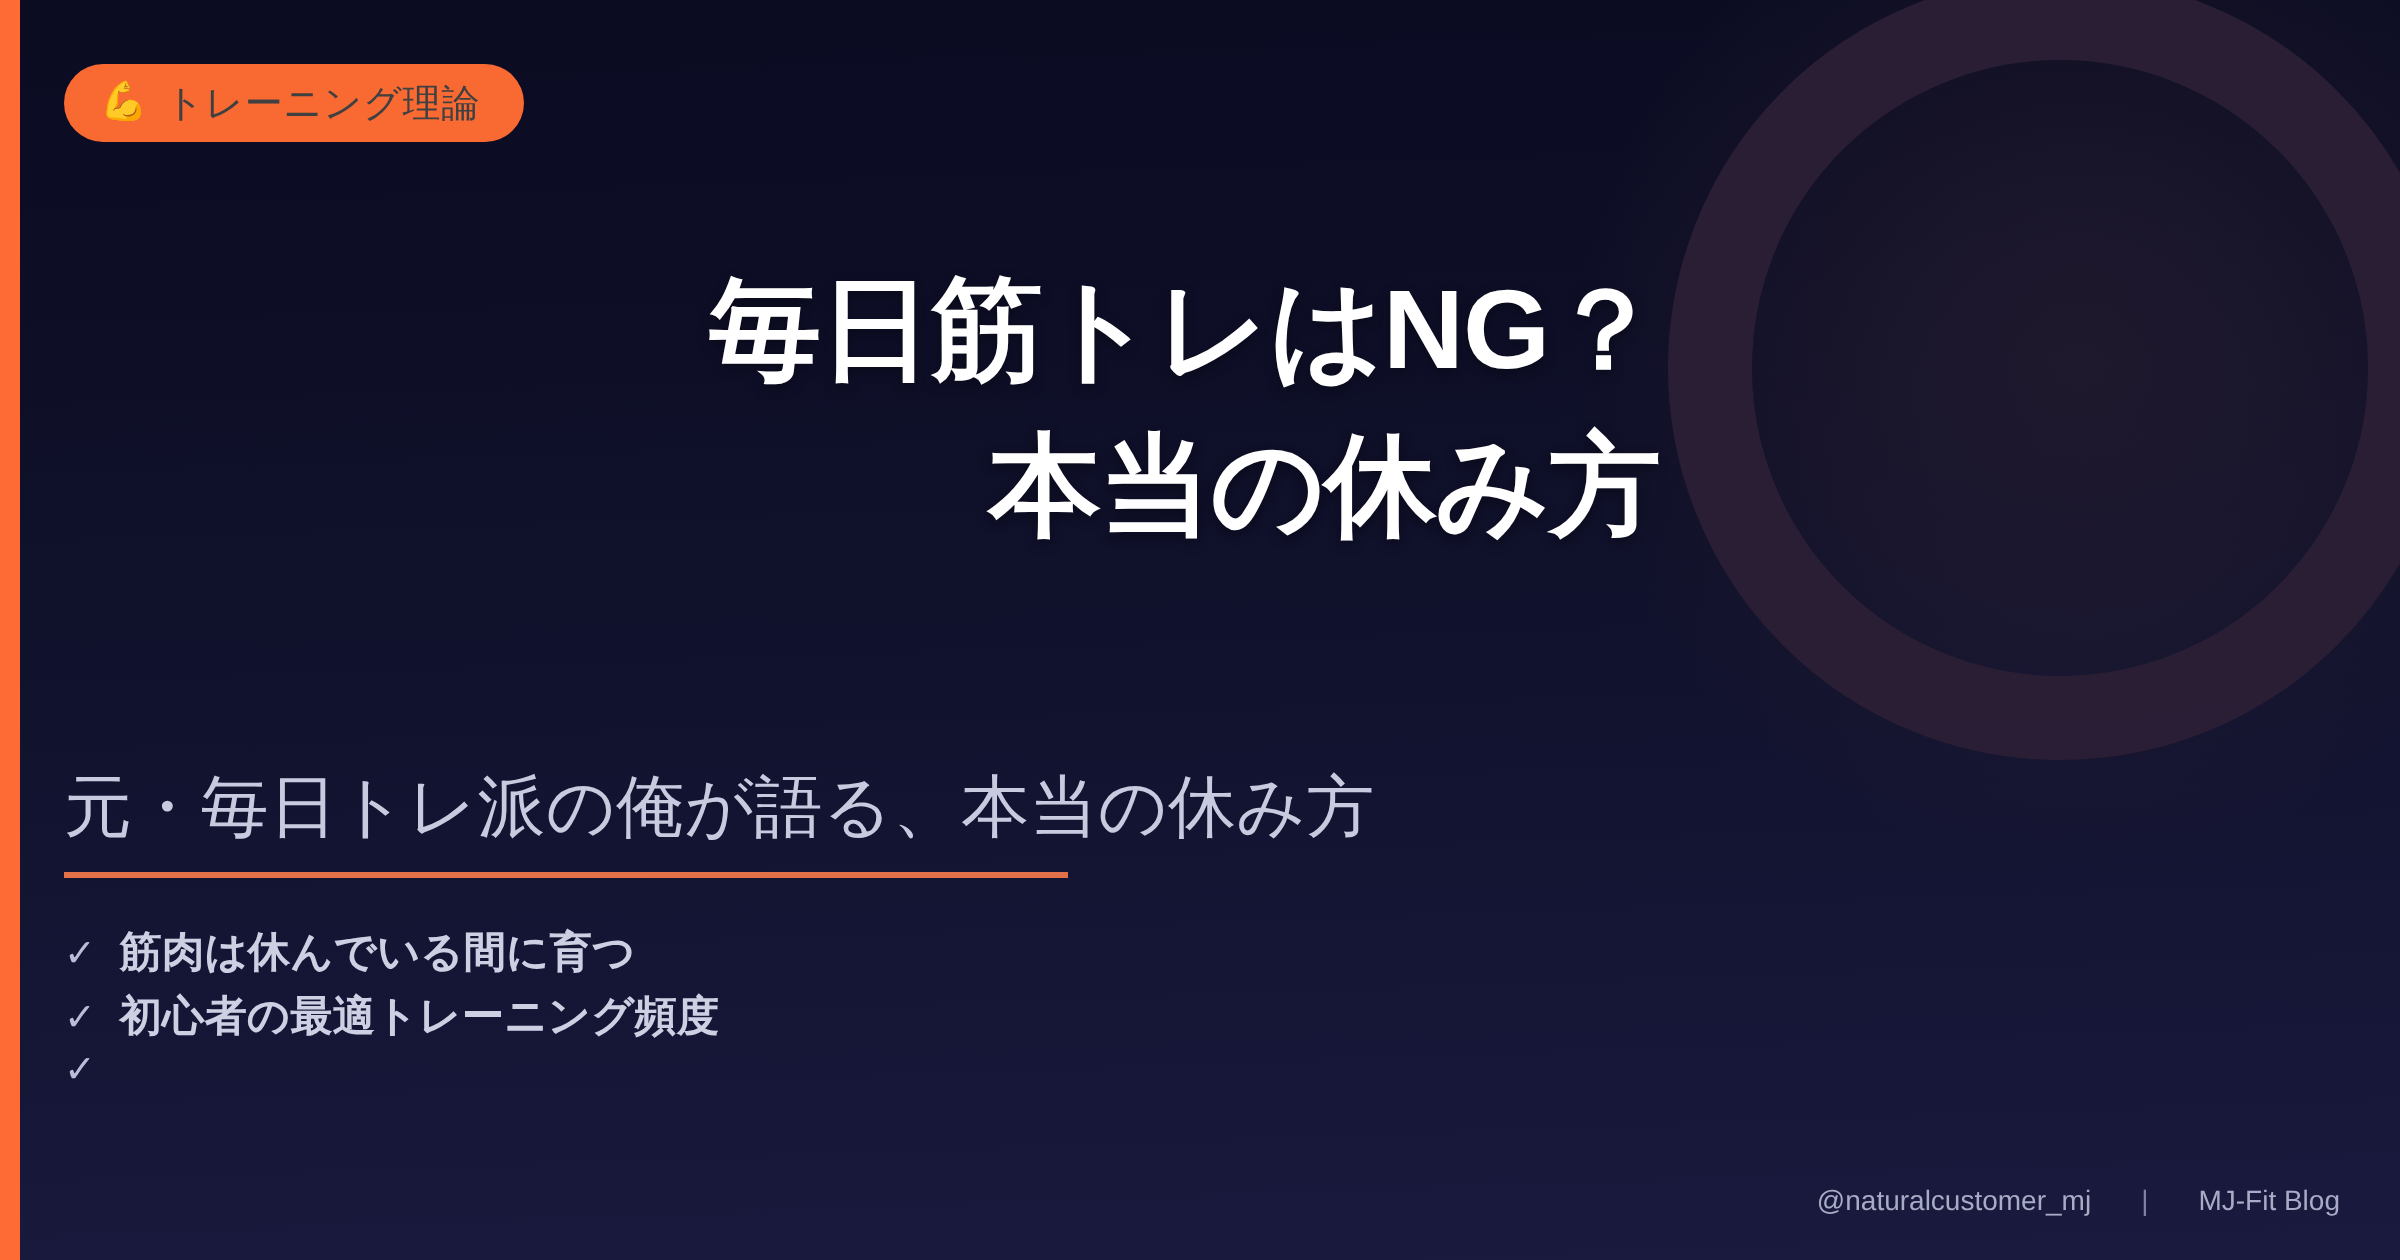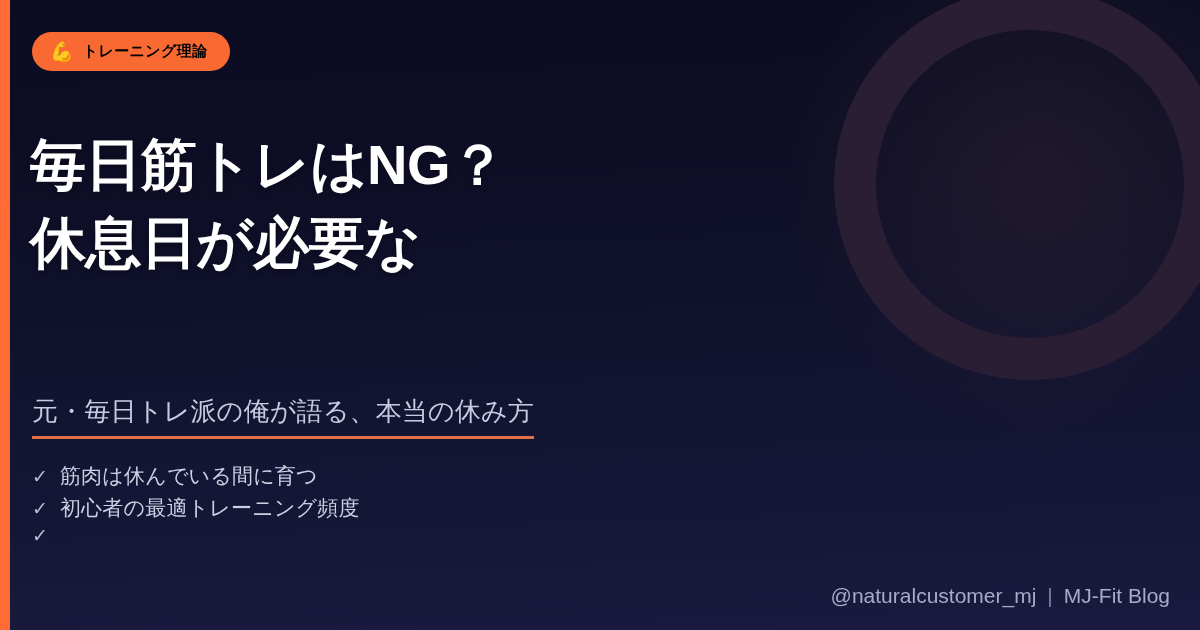--- a/index.html
+++ b/index.html
@@ -61,45 +61,46 @@
     display:flex; align-items:center; gap:9px;
     padding:0 22px 0 18px;
     border-radius:20px;
     background:#f96a33;
   }
   #badge .emoji {
     font-size:19px; line-height:1;
     font-family:"DejaVu Sans",sans-serif;
   }
   #badge .btxt {
-    font-size:15px; font-weight:bold; color:#000000;
+    font-size:19px; font-weight:normal; color:#404040;
     letter-spacing:.4px; white-space:nowrap;
   }
 
   
   #title {
     position:absolute;
     left:0; top:126px;
     width:800px;
+    text-align:right;
   }
   #title .tline {
     font-size:56px;
     font-weight:bold;
     color:#ffffff;
     line-height:78px;
     white-space:nowrap;
     letter-spacing:-.5px;
     text-shadow:0 2px 6px rgba(0,0,0,.35);
   }
 
   
   #subtitle {
     position:absolute;
-    left:2px; top:394px;
-    font-size:26px;
+    left:2px; top:381px;
+    font-size:34px;
     color:#c8cbdf;
     white-space:nowrap;
     letter-spacing:.2px;
   }
 
   
   #divider {
     position:absolute;
     left:2px; top:436px;
     width:502px; height:3px;
@@ -114,29 +115,29 @@
   .bullet {
     display:flex; align-items:baseline; gap:12px;
     height:32px;
   }
   .bullet .check {
     font-size:19px; color:#b9bdd6; line-height:1;
     font-family:"DejaVu Sans",sans-serif;
   }
   .bullet .btext {
     font-size:21px; color:#cdd0e3;
-    white-space:nowrap; letter-spacing:.2px;
+    white-space:nowrap; letter-spacing:.2px;font-weight:bold;
   }
 
   
   #footer {
     position:absolute;
     right:30px; bottom:22px;
-    display:flex; align-items:flex-end; gap:11px;
-    font-size:21px;
+    display:flex; align-items:flex-end; gap:25px;
+    font-size:14px;
     color:#a7abc6;
     white-space:nowrap;
   }
   #footer .sep { color:#7f83a3; }
 </style>
 </head>
 <body>
 
 <div id="card">
 
@@ -146,21 +147,21 @@
 
   <div id="content">
 
     <div id="badge">
       <span class="emoji">💪</span>
       <span class="btxt">トレーニング理論</span>
     </div>
 
     <div id="title">
       <div class="tline">毎日筋トレはNG？</div>
-      <div class="tline">休息日が必要な</div>
+      <div class="tline">本当の休み方</div>
     </div>
 
     <div id="subtitle">元・毎日トレ派の俺が語る、本当の休み方</div>
 
     <div id="divider"></div>
 
     <div id="bullets">
       <div class="bullet">
         <span class="check">✓</span>
         <span class="btext">筋肉は休んでいる間に育つ</span>

